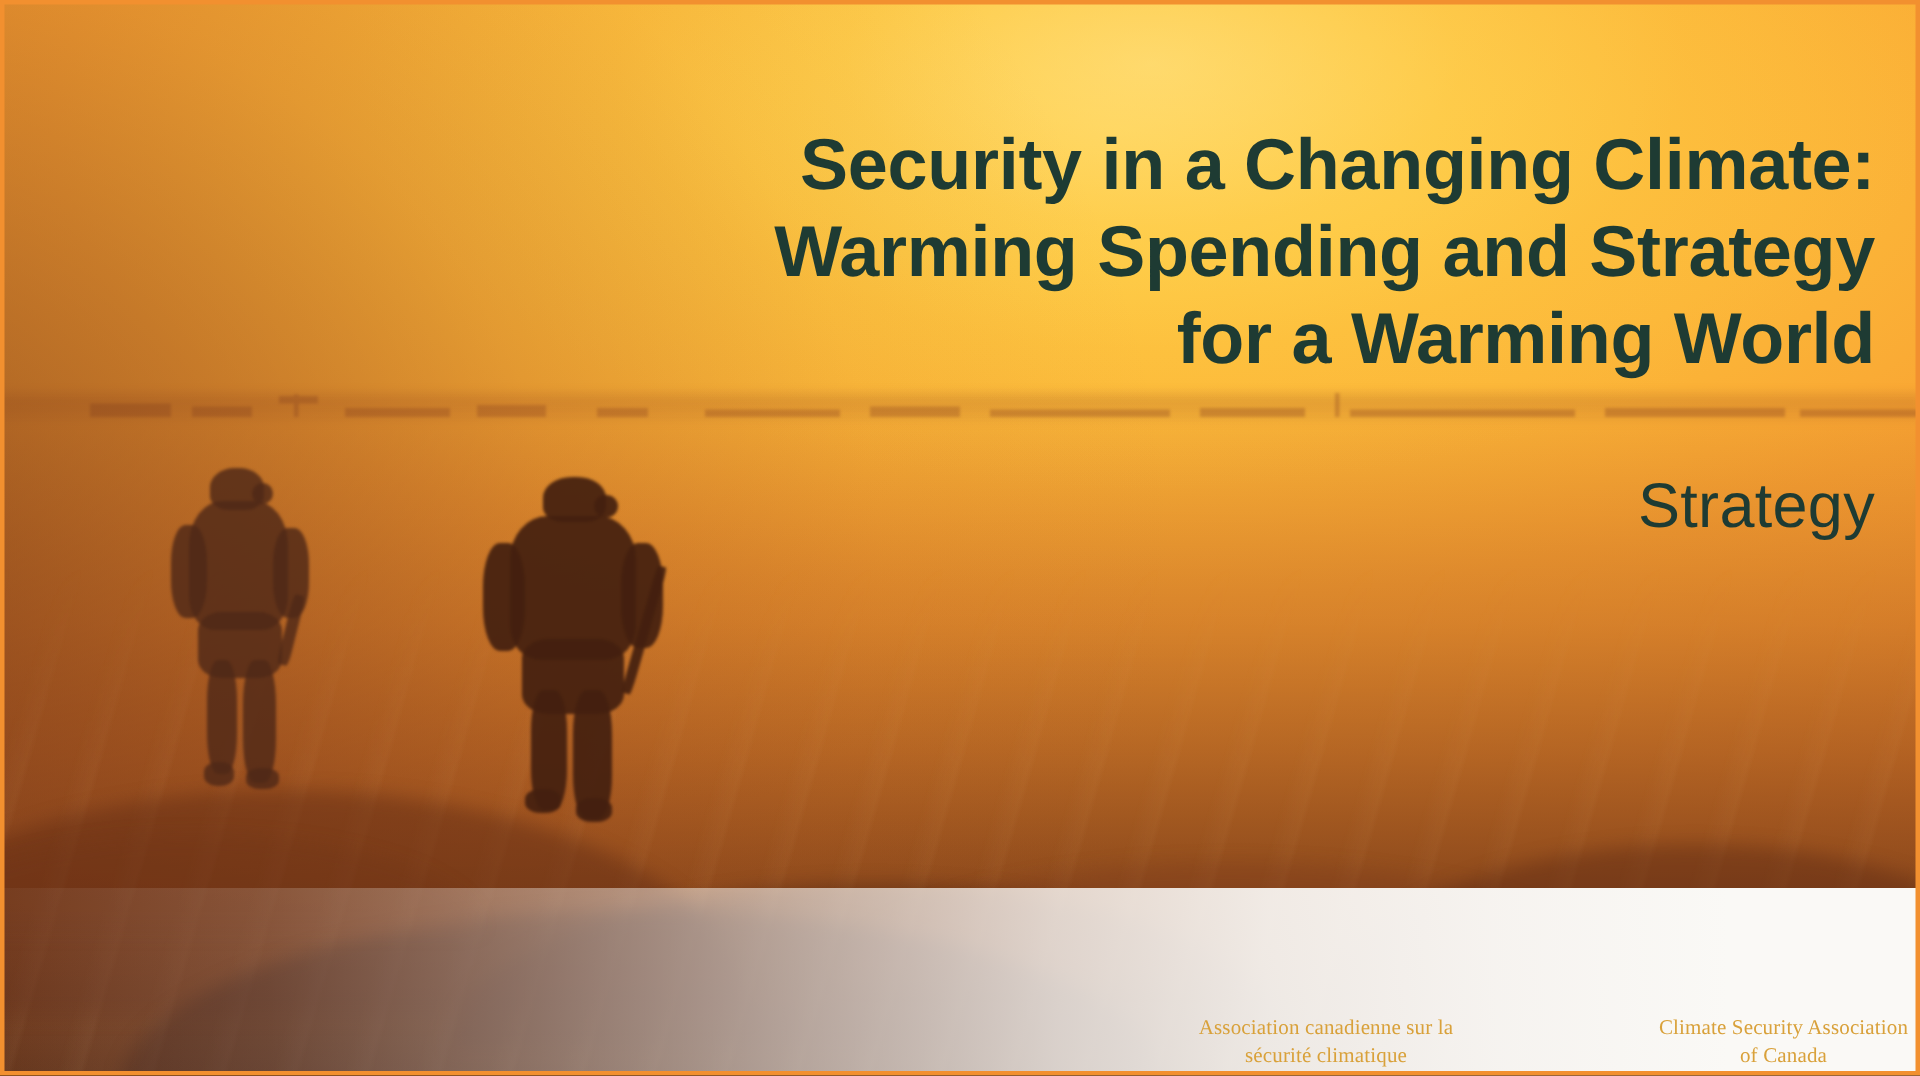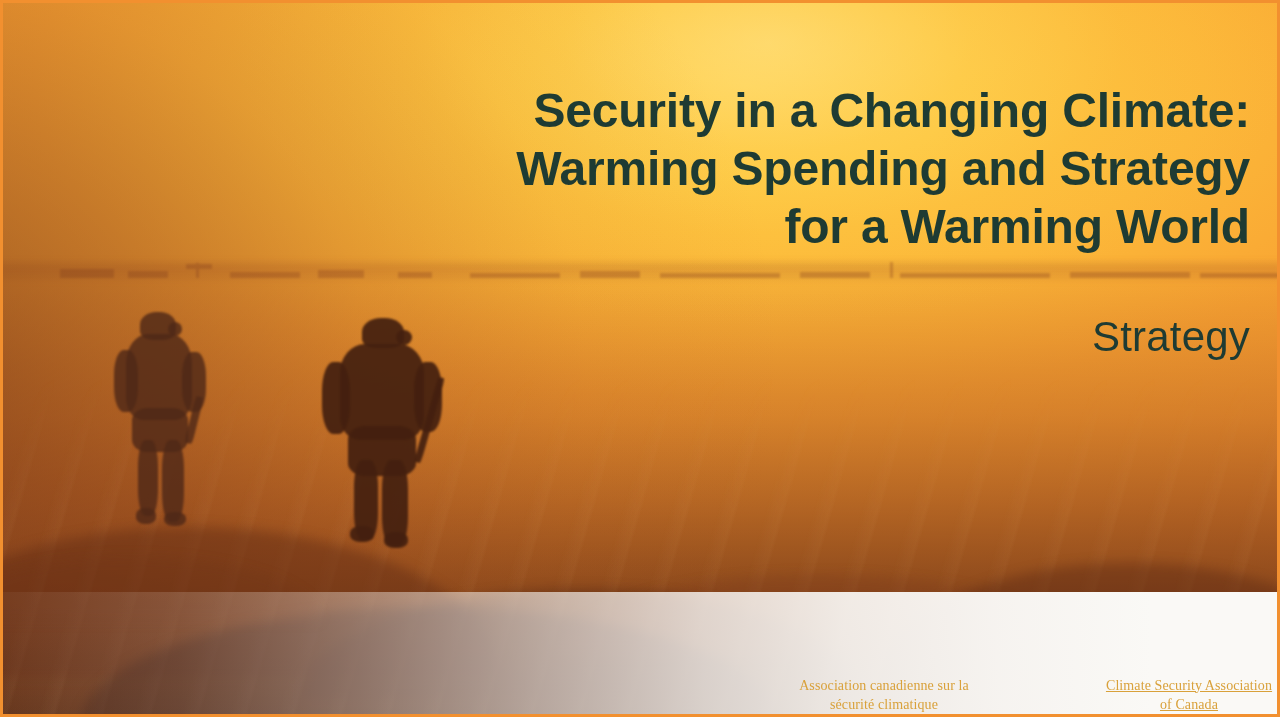--- a/index.html
+++ b/index.html
@@ -177,21 +177,21 @@
     color:#d9a13a;
     font-family:"Liberation Serif", serif;
     font-size:14px;
     line-height:19px;
     text-align:center;
     white-space:pre-line;
     letter-spacing:0.1px;
     margin-top:40px;
   }
   #foot-fr { left:795px; width:178px; }
-  #foot-en { left:1098px; width:182px;text-decoration:underline; }
+  #foot-en { left:1098px; width:182px; }
 </style>
 </head>
 <body>
 
 <div id="slide">
 
   <div class="photo sky-base"></div>
   <div class="photo sky-ground"></div>
   <div class="photo sun-bloom"></div>
 

